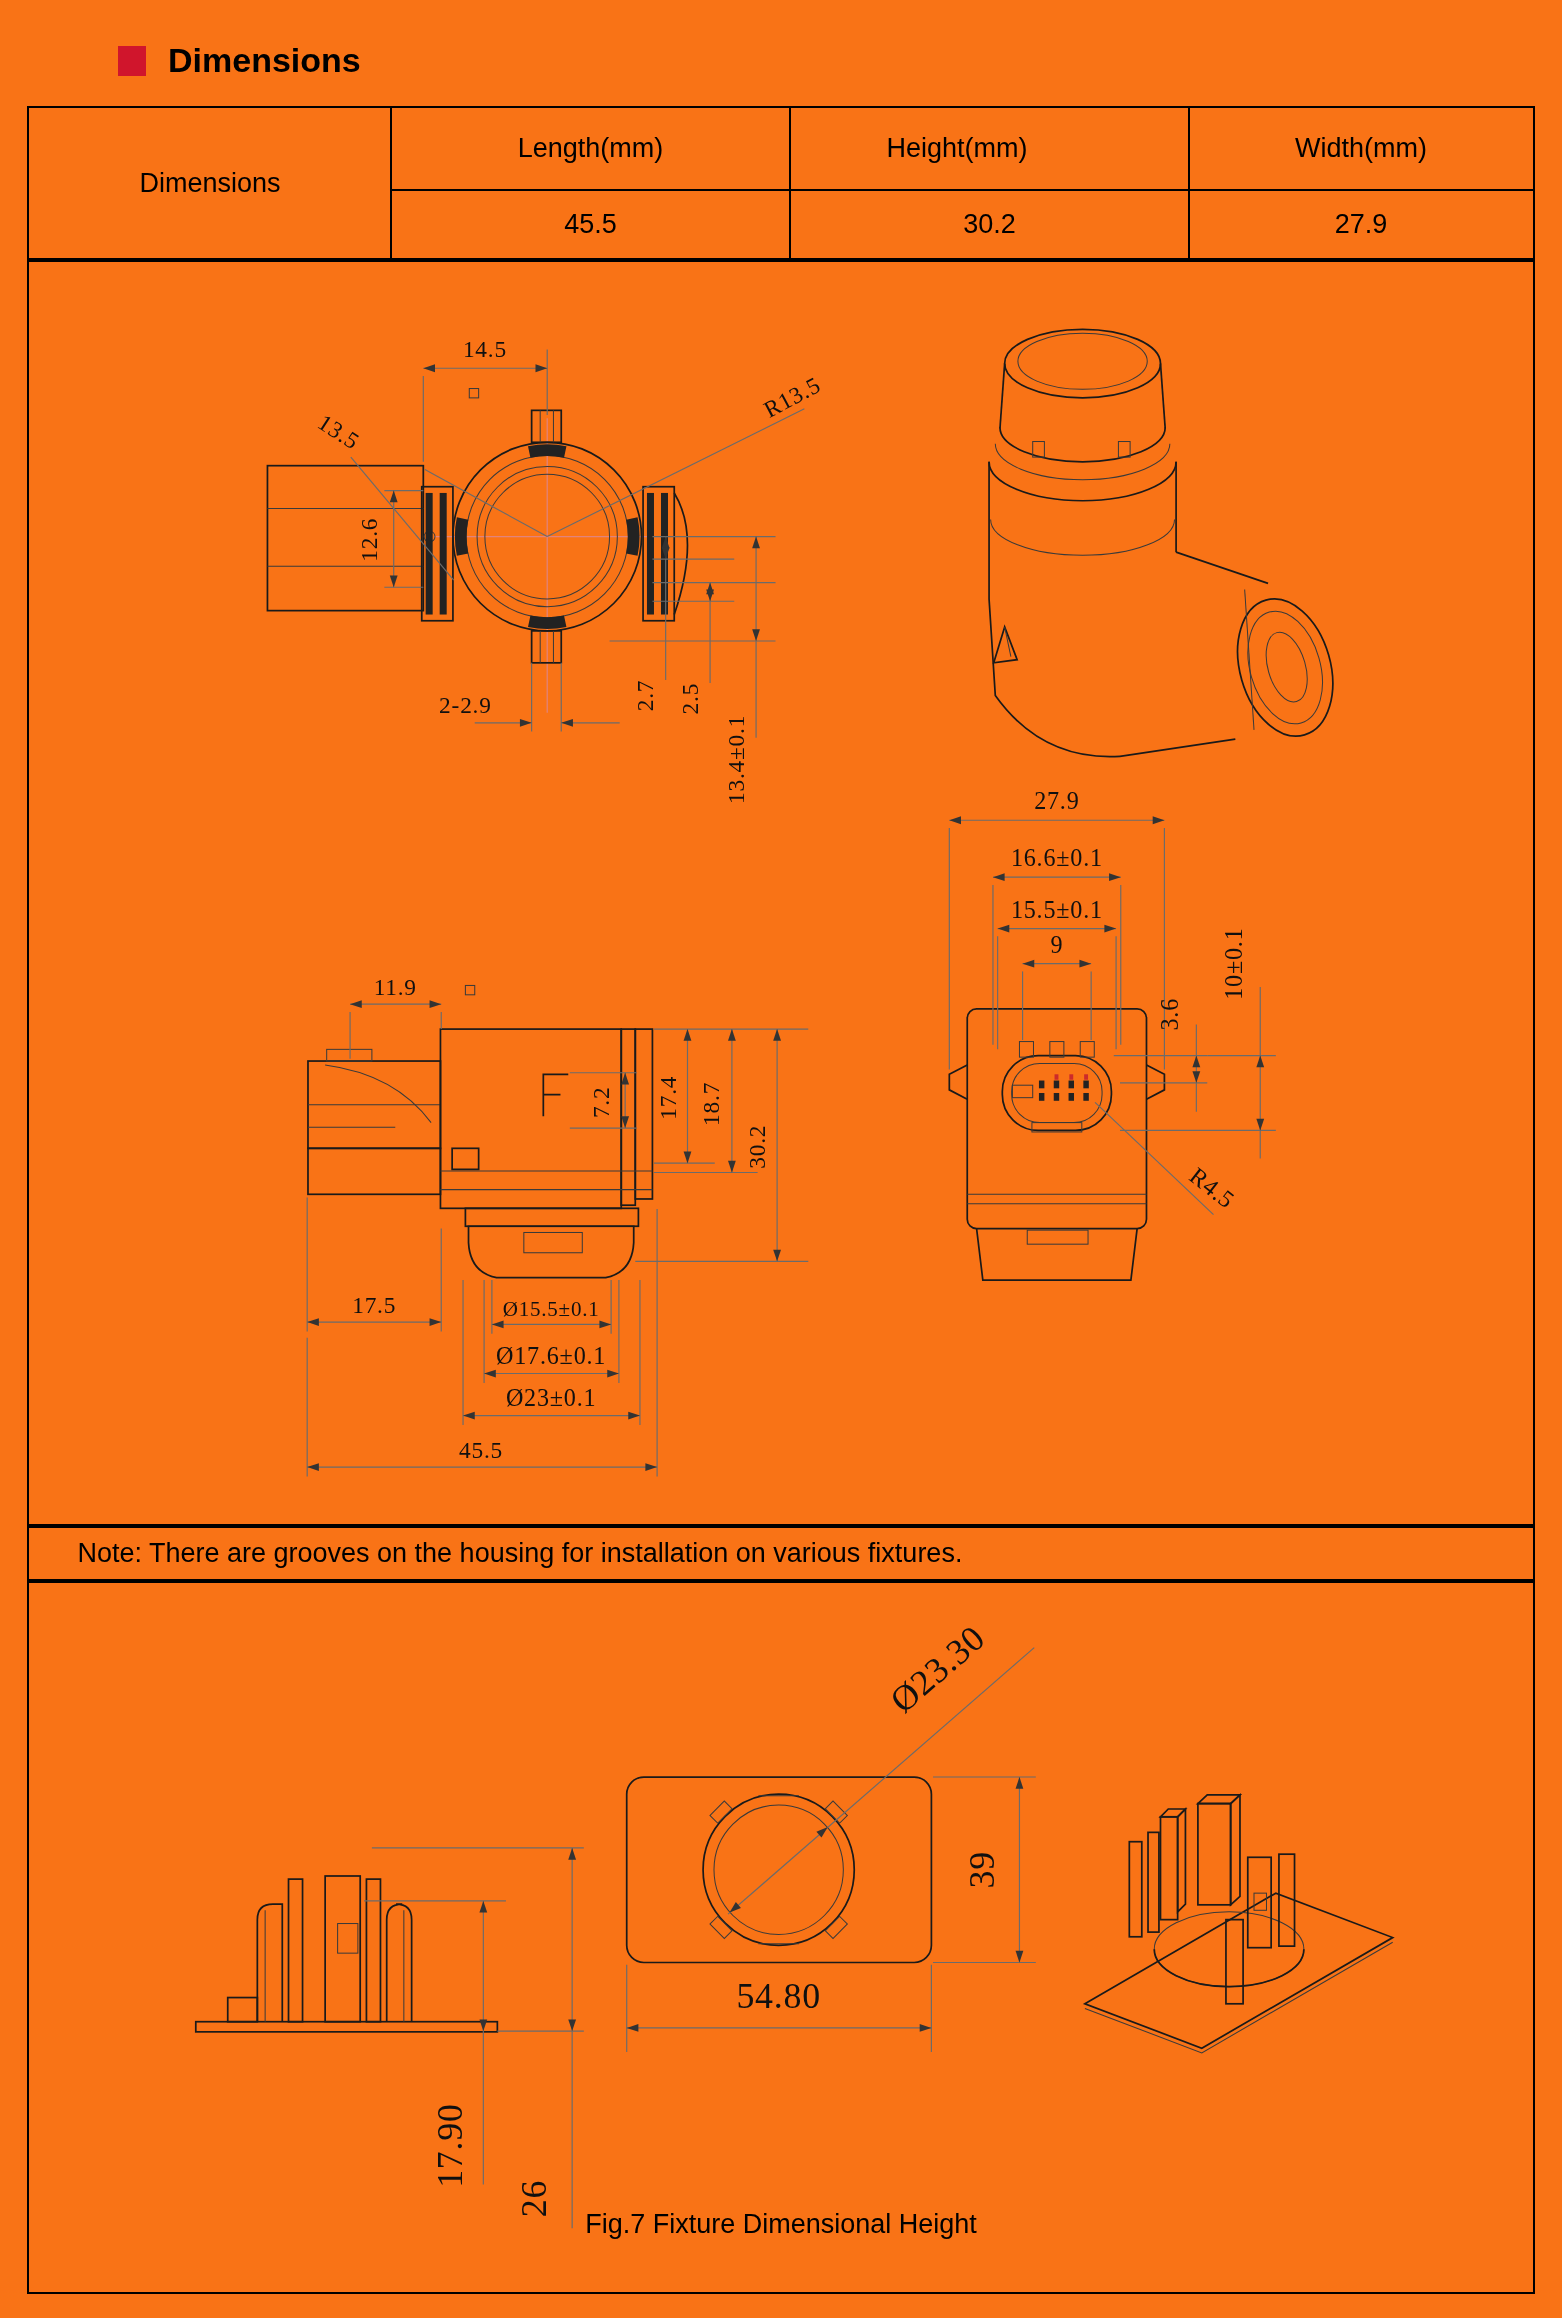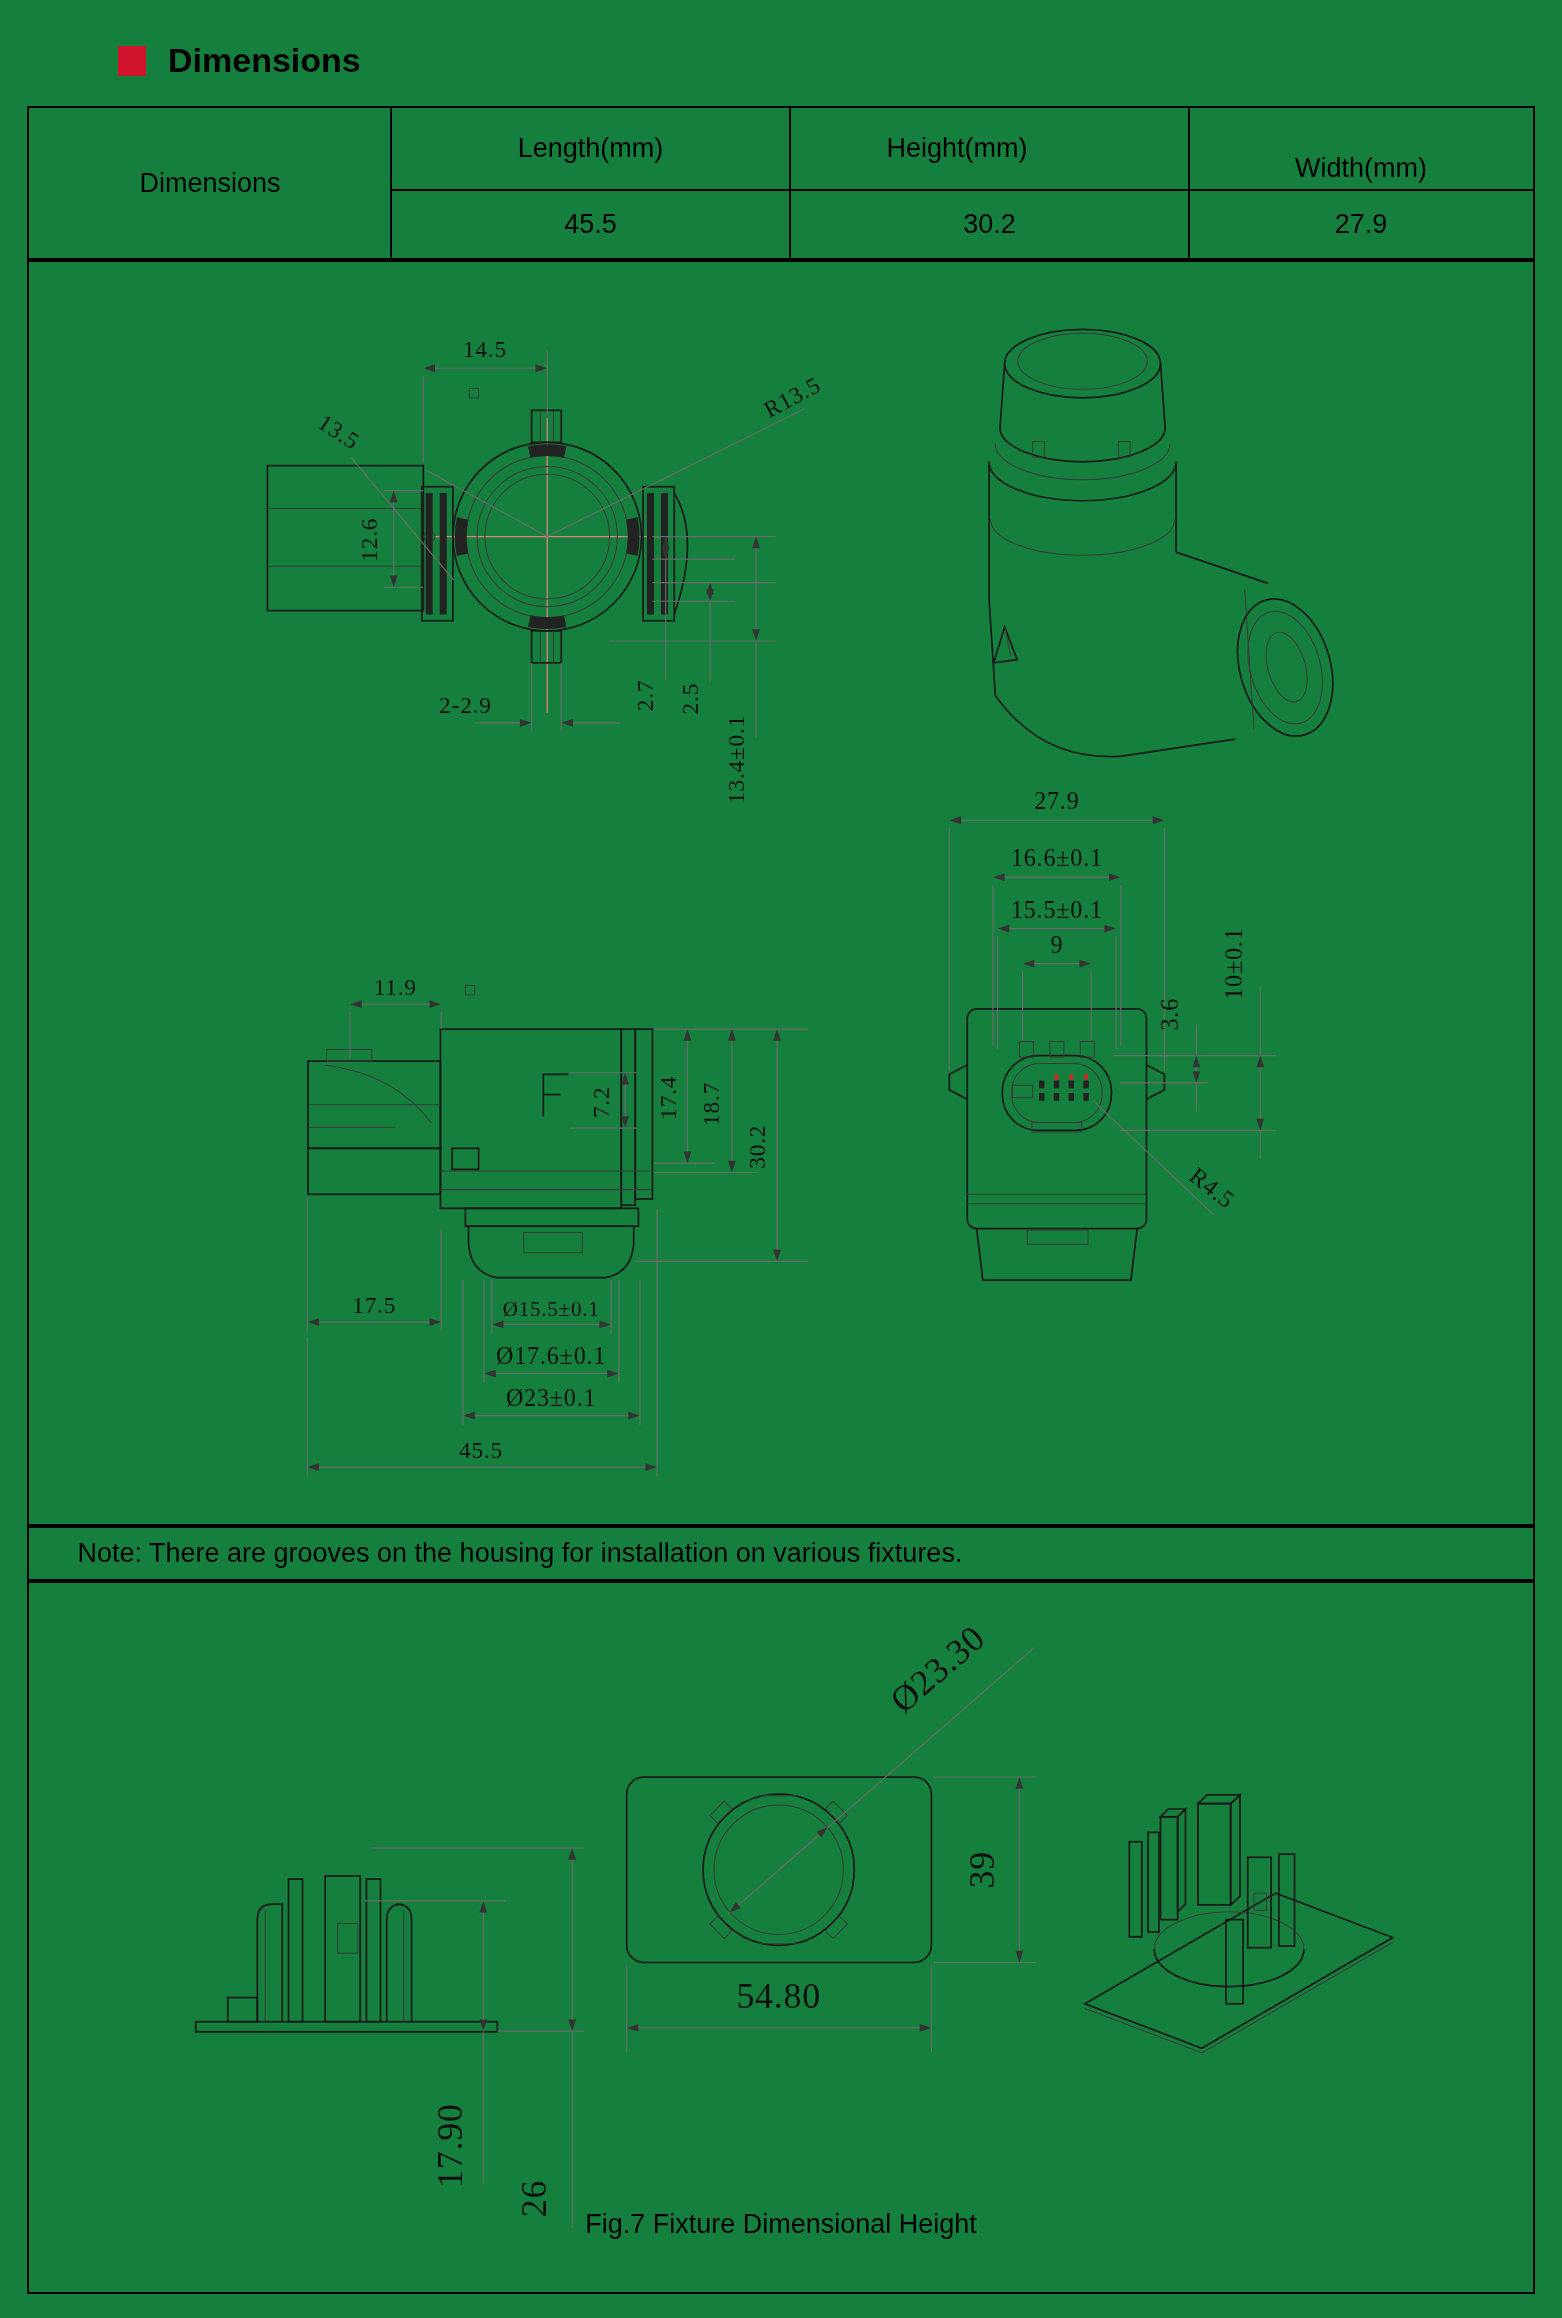--- a/index.html
+++ b/index.html
@@ -1,16 +1,16 @@
 <!DOCTYPE html>
 <html style="font-size:12.5px"><head>
 <meta charset="utf-8">
 <style>
   html,body{margin:0;padding:0;background:#ffffff;}
-  .page{position:relative;width:1563px;height:2319px;background:#15803d;
+  .page{position:relative;width:1563px;height:2319px;background:#f97316;
         font-family:"Liberation Sans",sans-serif;color:#000;overflow:hidden;}
   
   .sec-head{position:absolute;left:118px;top:41px;display:flex;align-items:center;}
   .sec-bullet{width:28px;height:30px;background:#d0152c;display:inline-block;}
   .sec-title{font-size:34px;font-weight:bold;margin-left:22px;letter-spacing:0px;}
   
   .sheet{position:absolute;left:27px;top:106px;width:1504px;height:2184px;
          border:2.3px solid #000;}
   .cell{position:absolute;display:flex;align-items:center;justify-content:center;
         font-size:27px;box-sizing:border-box;}
@@ -38,21 +38,21 @@
   <div class="sec-head">
     <span class="sec-bullet"></span>
     <span class="sec-title">Dimensions</span>
   </div>
 
   <div class="sheet">
 
     <div class="cell" style="left:0;top:0;width:362px;height:150px;">Dimensions</div>
     <div class="cell" style="left:362px;top:0;width:399px;height:81px;">Length(mm)</div>
     <div class="cell" style="left:761px;top:0;width:334px;height:81px;">Height(mm)</div>
-    <div class="cell" style="left:1160px;top:0;width:344px;height:81px;margin-top:20px;">Width(mm)</div>
+    <div class="cell" style="left:1160px;top:0;width:344px;height:81px;">Width(mm)</div>
     <div class="cell" style="left:362px;top:83px;width:399px;height:67px;">45.5</div>
     <div class="cell" style="left:761px;top:83px;width:399px;height:67px;">30.2</div>
     <div class="cell" style="left:1160px;top:83px;width:344px;height:67px;">27.9</div>
 
     <div class="vline" style="left:361px;top:0;height:150px;"></div>
     <div class="vline" style="left:760px;top:0;height:150px;"></div>
     <div class="vline" style="left:1159px;top:0;height:150px;"></div>
     <div class="hline" style="left:361px;top:81px;width:1143px;"></div>
     <div class="bold-h" style="top:150px;"></div>
 

